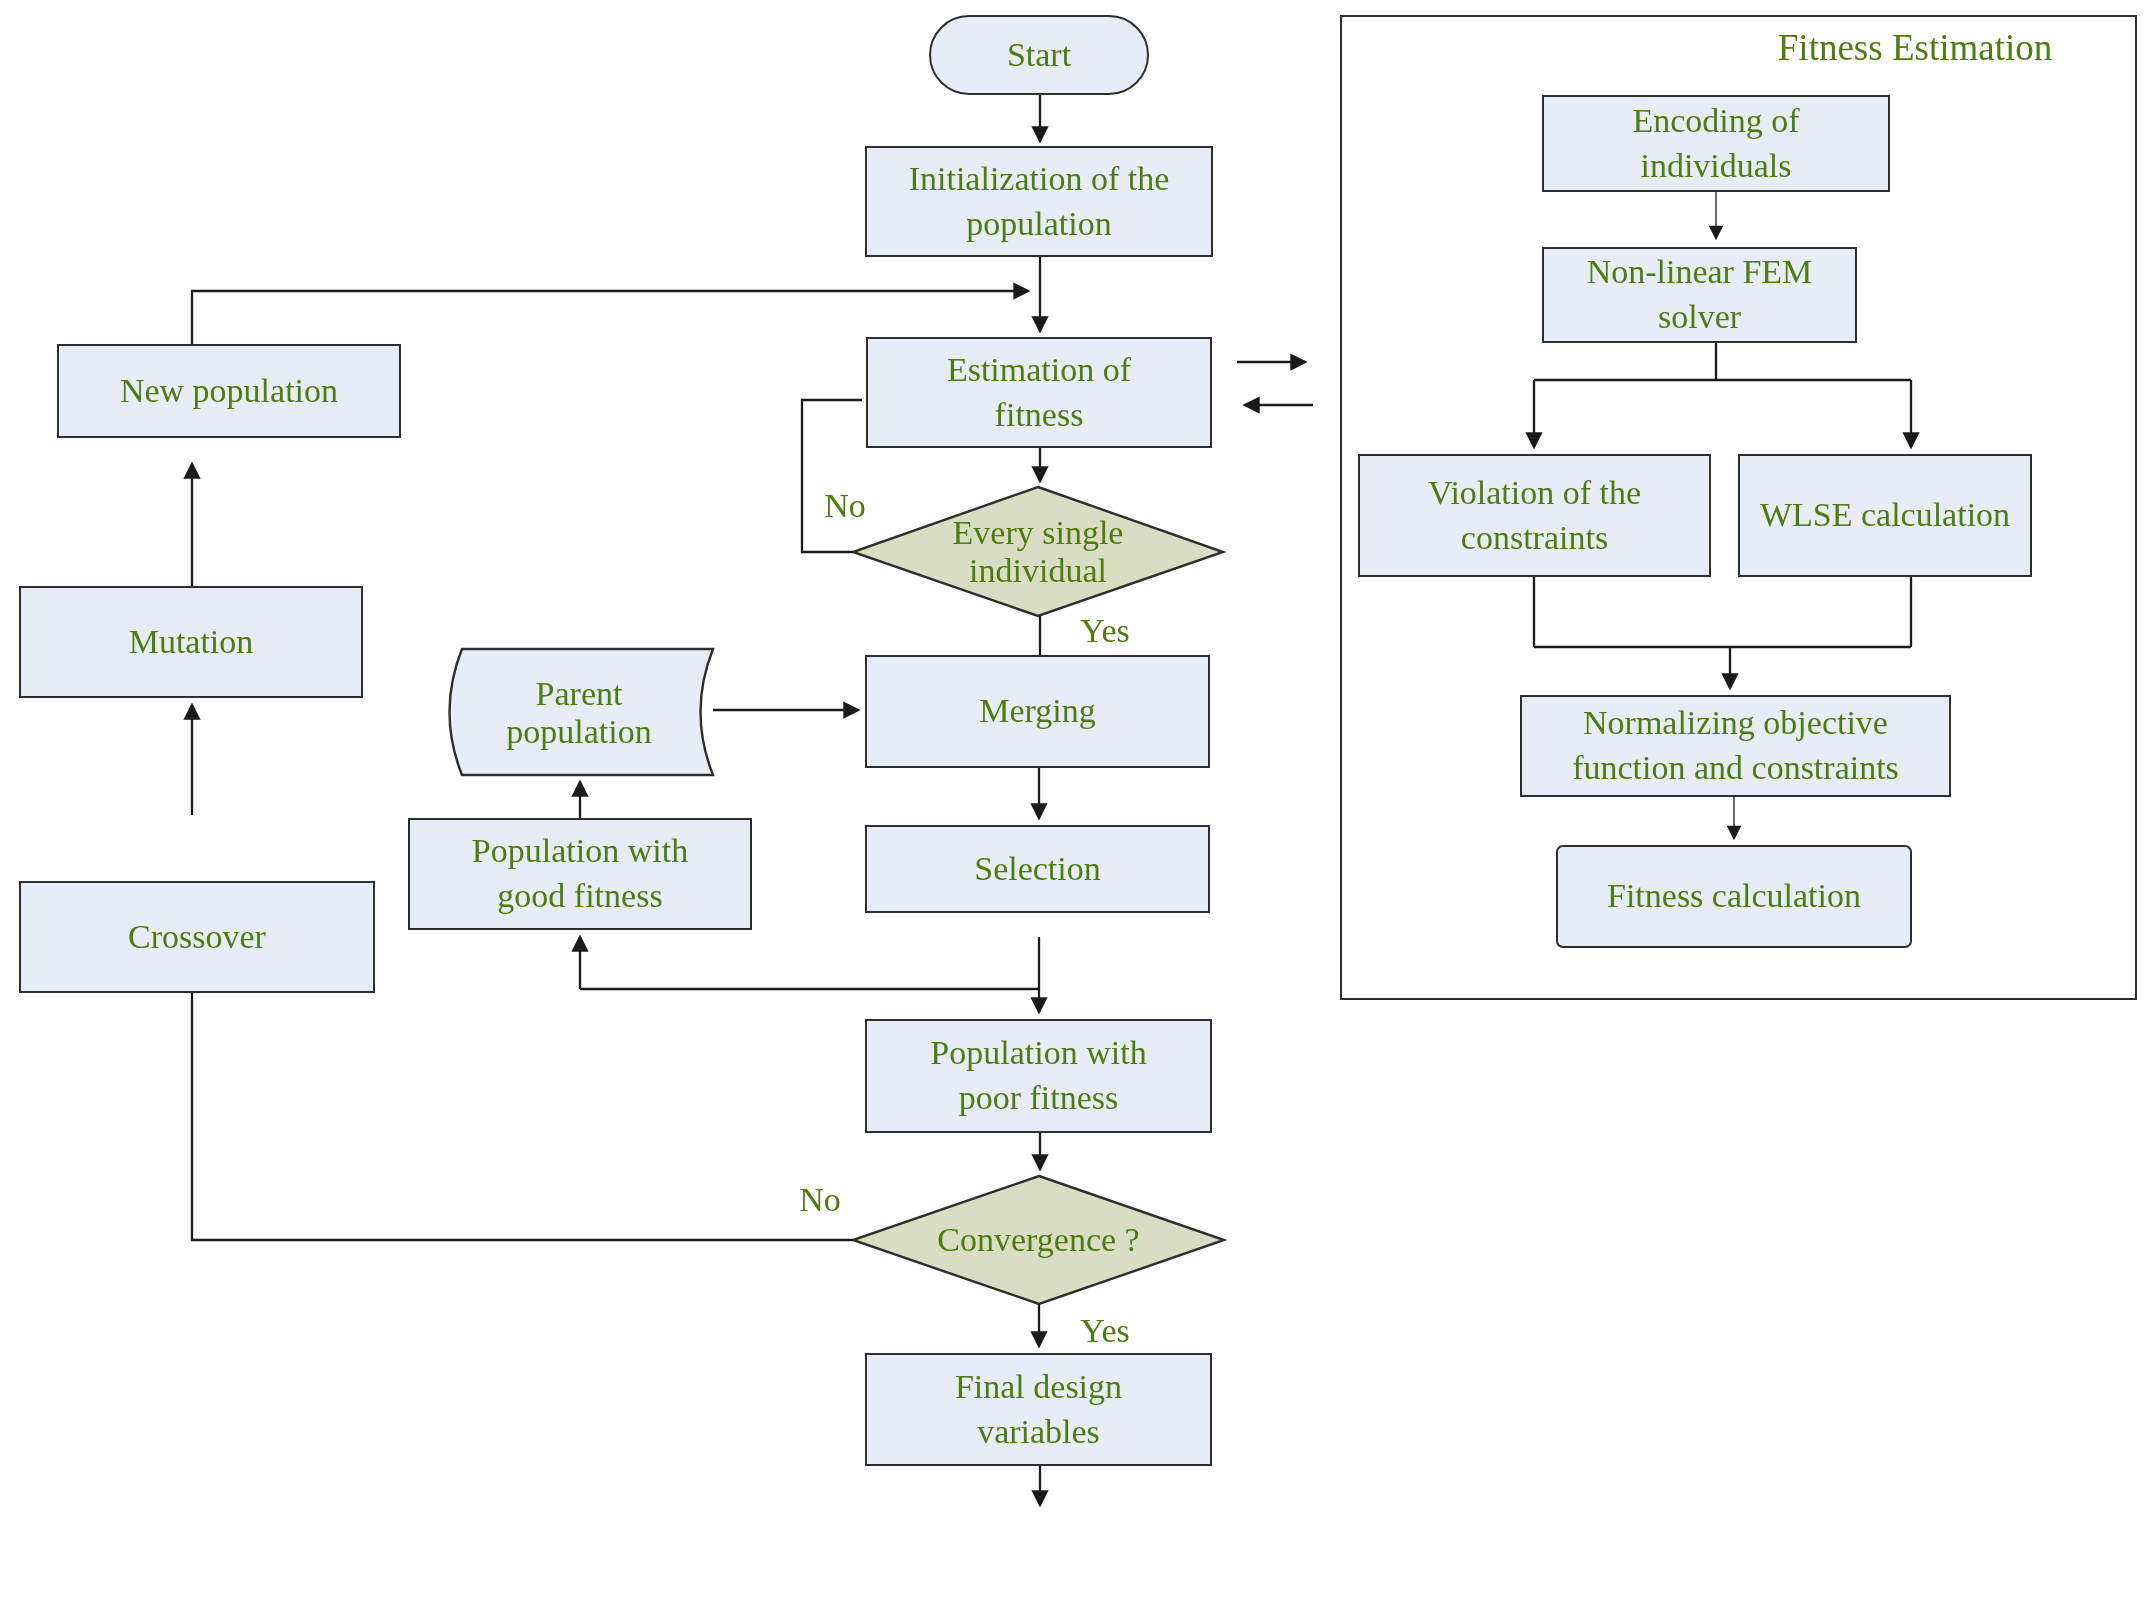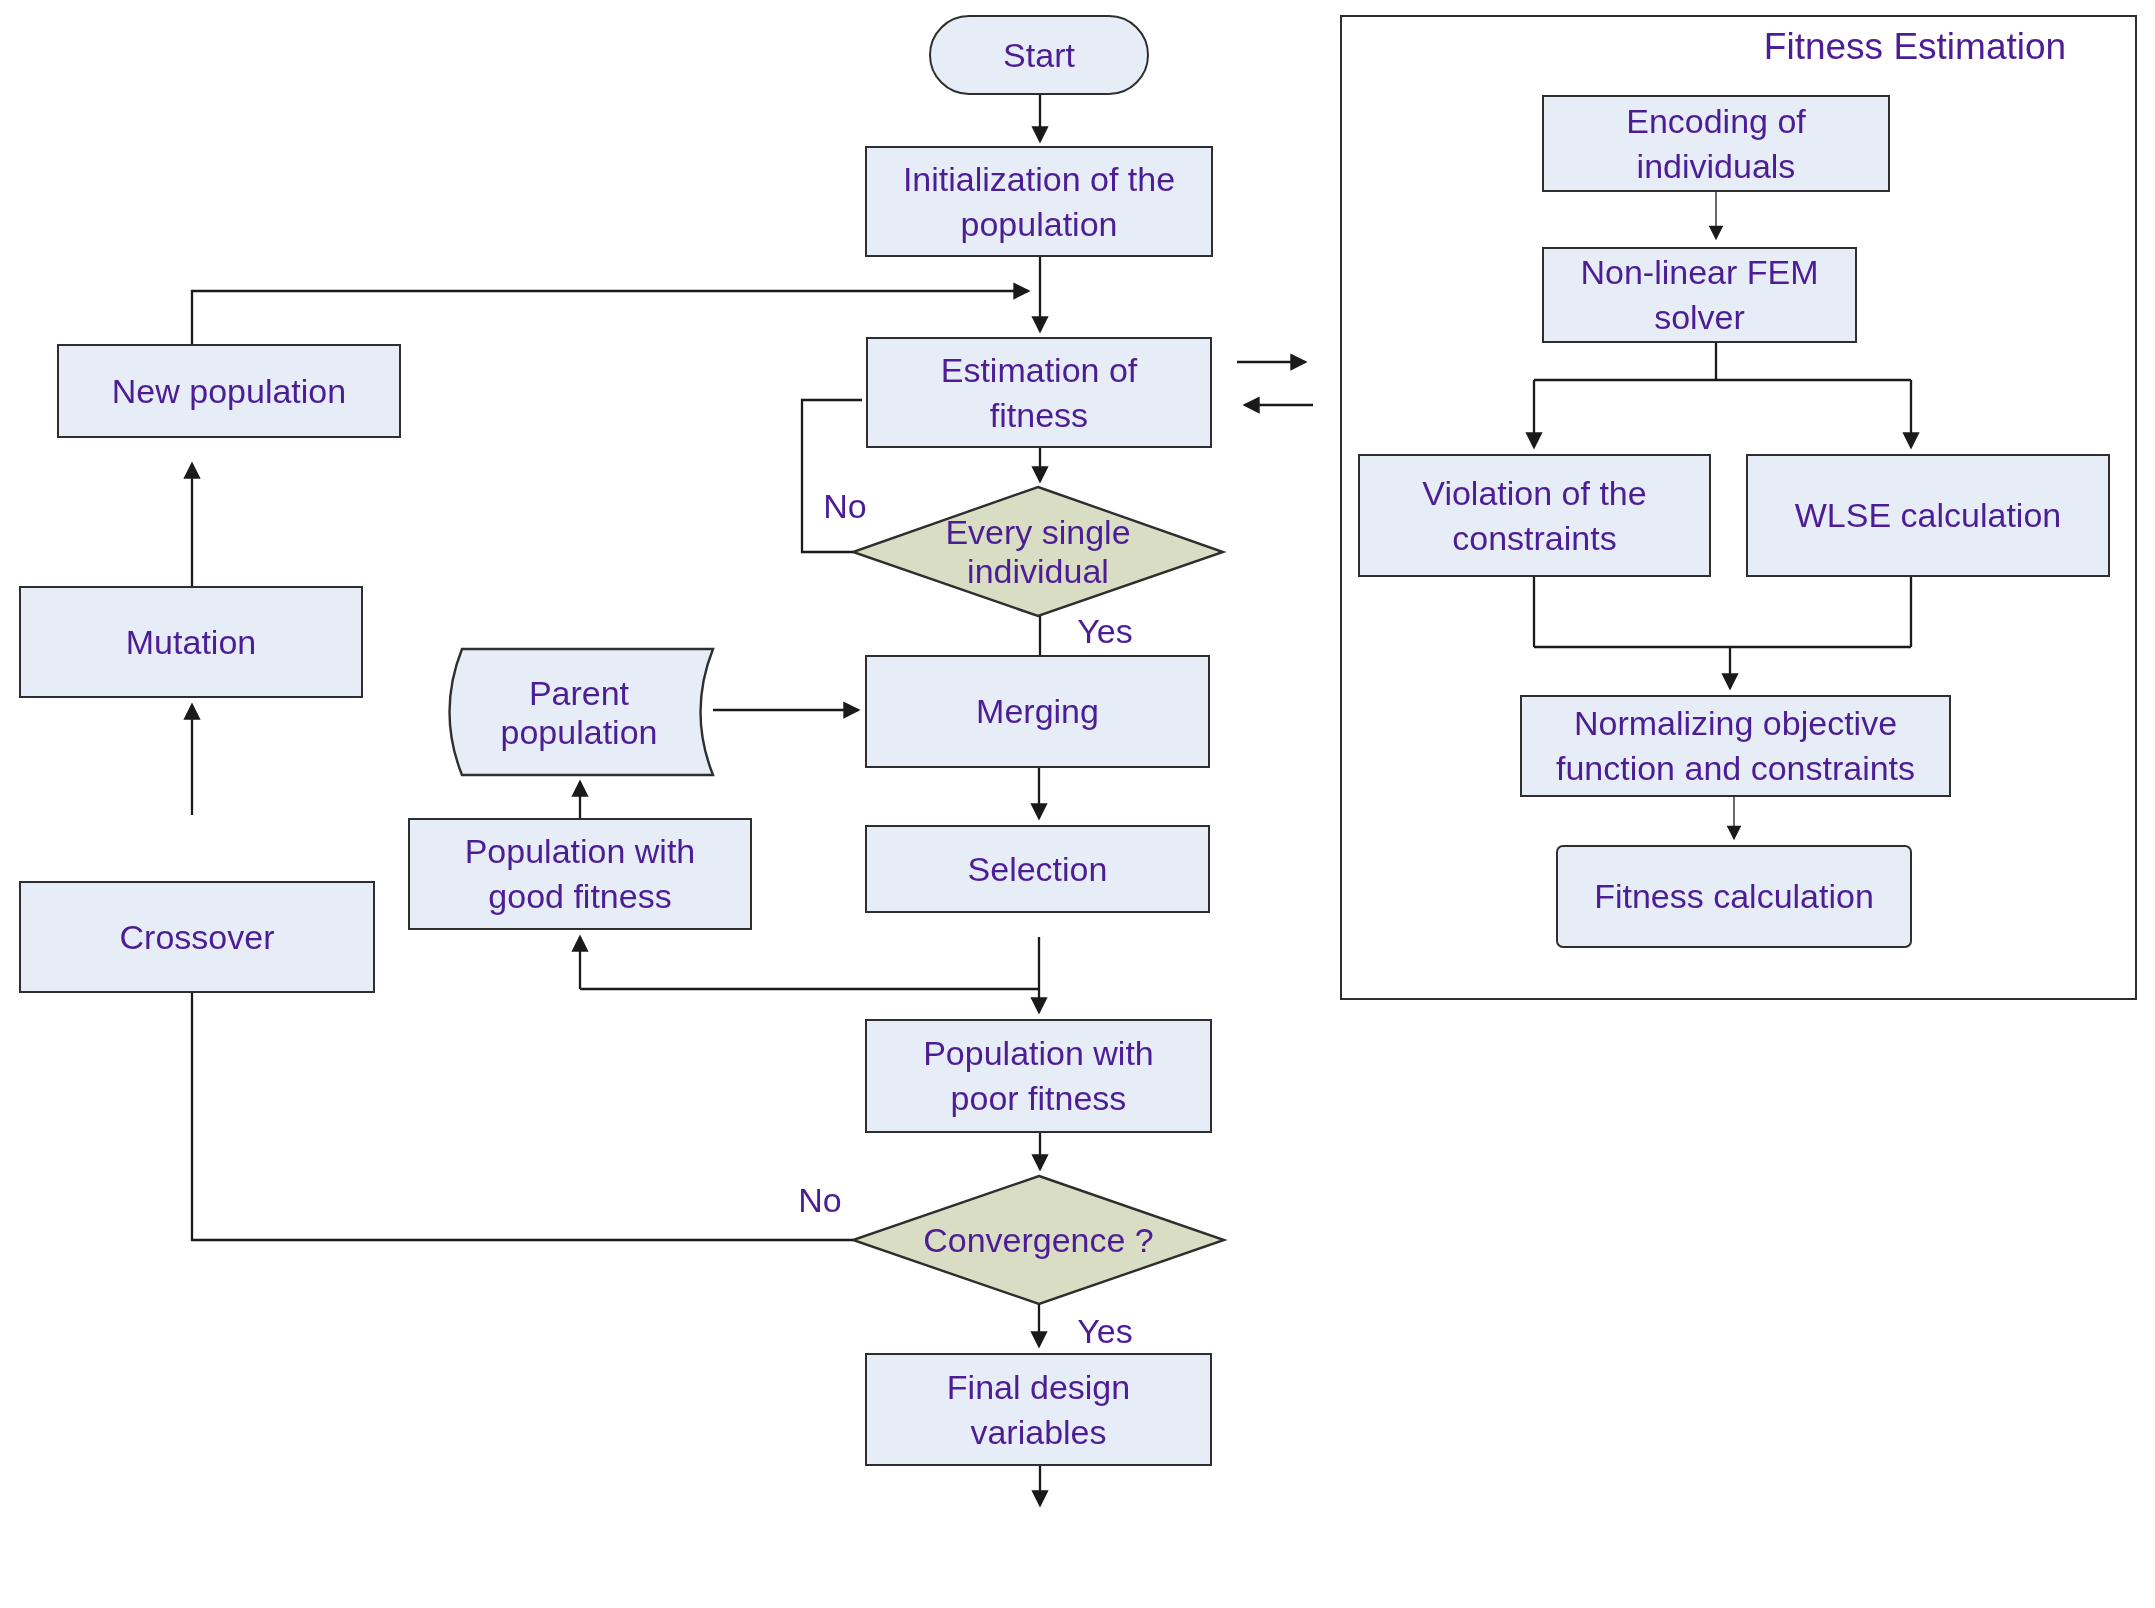--- a/index.html
+++ b/index.html
@@ -1,21 +1,21 @@
 <!DOCTYPE html>
 <html style="--process-fill: #e7edf7; --decision-fill: #d9ddc3; --line-color: #1a1a1a;"><head>
 <meta charset="utf-8">
 <style>
   html,body{margin:0;padding:0;background:#ffffff;}
   #stage{
     position:relative;
     width:2155px;height:1608px;
     background:#ffffff;
-    font-family:Liberation Sans, sans-serif;
-    color:#4c1d95;
+    font-family:Liberation Serif, serif;
+    color:#4d7c0f;
   }
   .node{
     position:absolute;
     box-sizing:border-box;
     background:var(--process-fill,#e7edf7);
     border:2.4px solid #2e2e2e;
     display:flex;align-items:center;justify-content:center;
     text-align:center;
     font-size:34px;line-height:1.32;
     white-space:pre-line;
@@ -151,20 +151,20 @@
 
   <div class="node" style="left:1542px;top:95px;width:348px;height:97px;">Encoding of
 individuals</div>
 
   <div class="node" style="left:1542px;top:247px;width:315px;height:96px;">Non-linear FEM
 solver</div>
 
   <div class="node" style="left:1358px;top:454px;width:353px;height:123px;">Violation of the
 constraints</div>
 
-  <div class="node" style="left:1738px;top:454px;width:364px;height:123px;margin-left:8px;">WLSE calculation</div>
+  <div class="node" style="left:1738px;top:454px;width:294px;height:123px;">WLSE calculation</div>
 
   <div class="node" style="left:1520px;top:695px;width:431px;height:102px;">Normalizing objective
 function and constraints</div>
 
   <div class="node" style="left:1556px;top:845px;width:356px;height:103px;border-radius:7px;">Fitness calculation</div>
 
 </div>
 
 </body></html>

